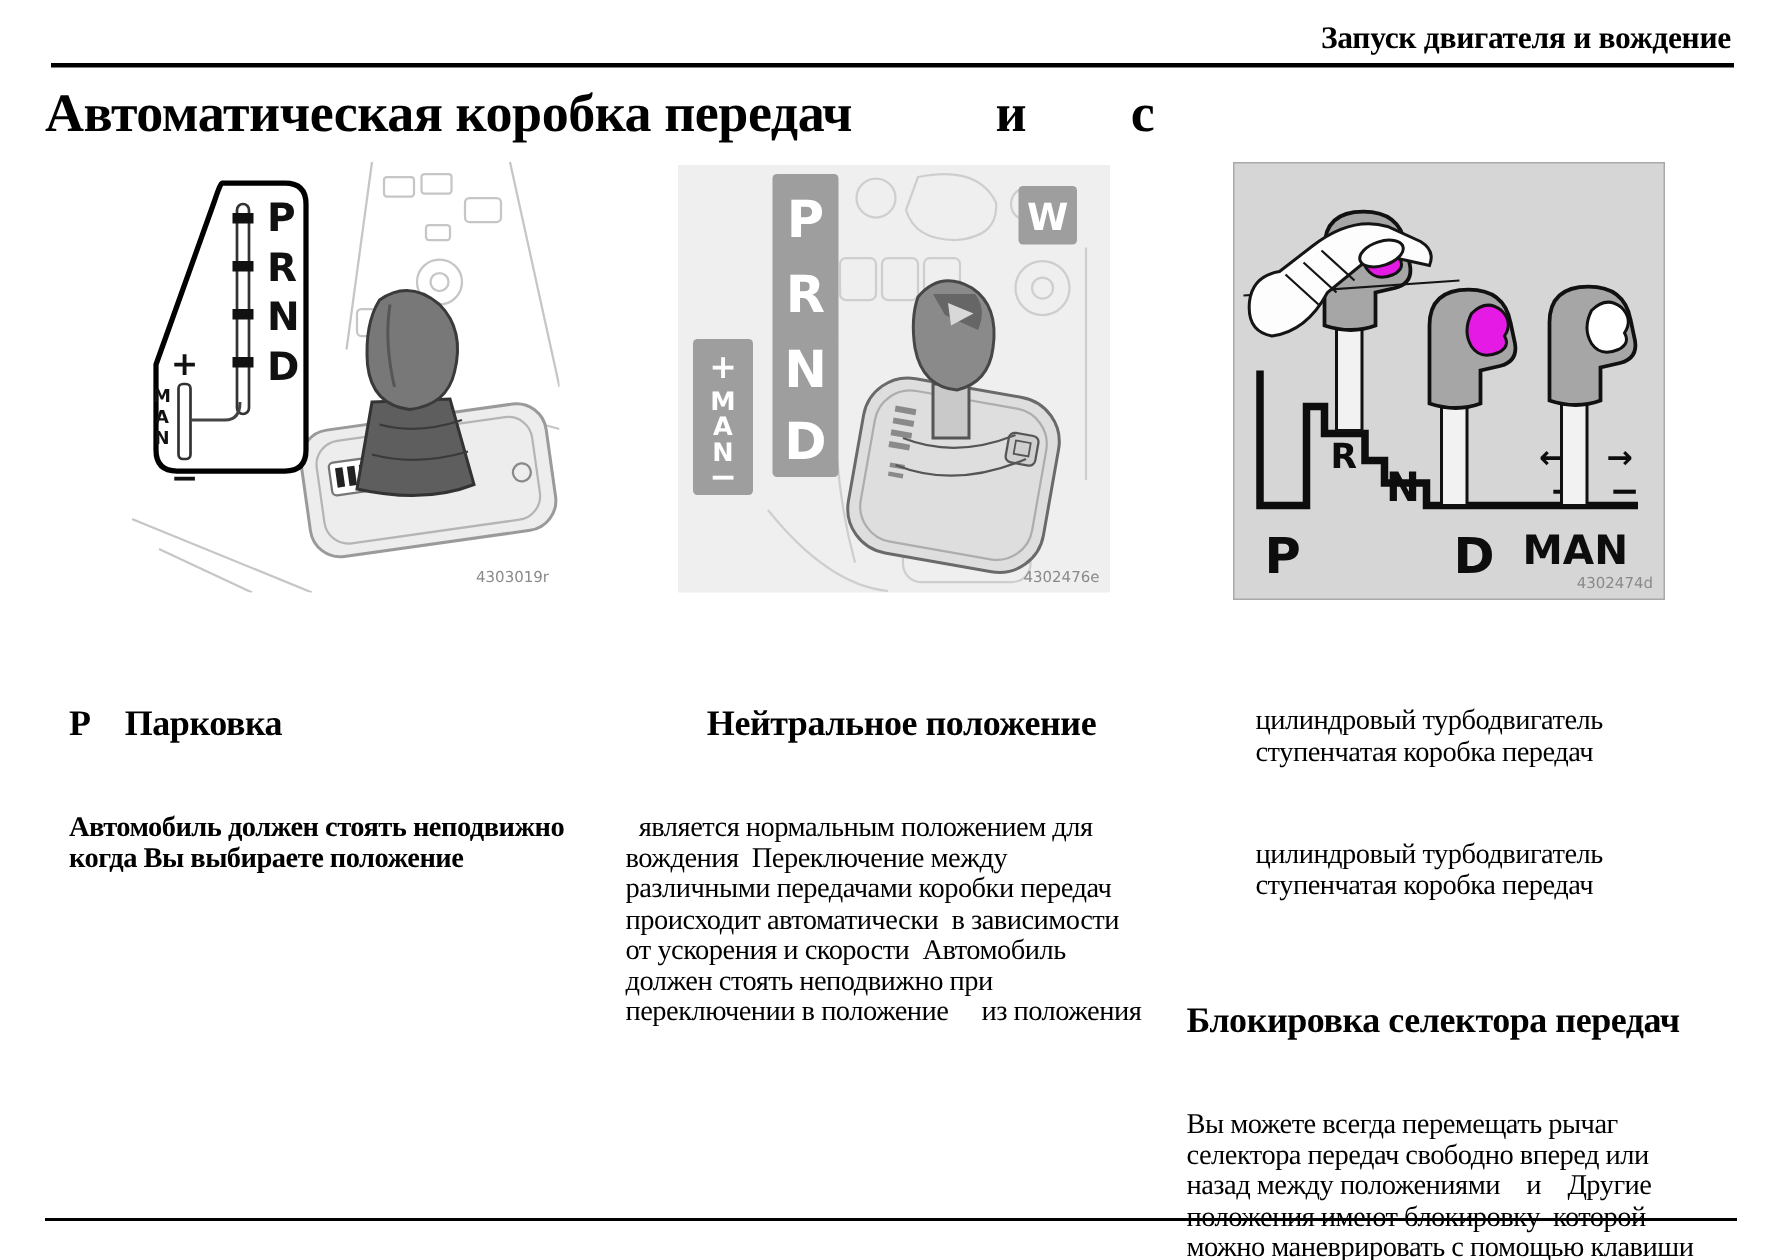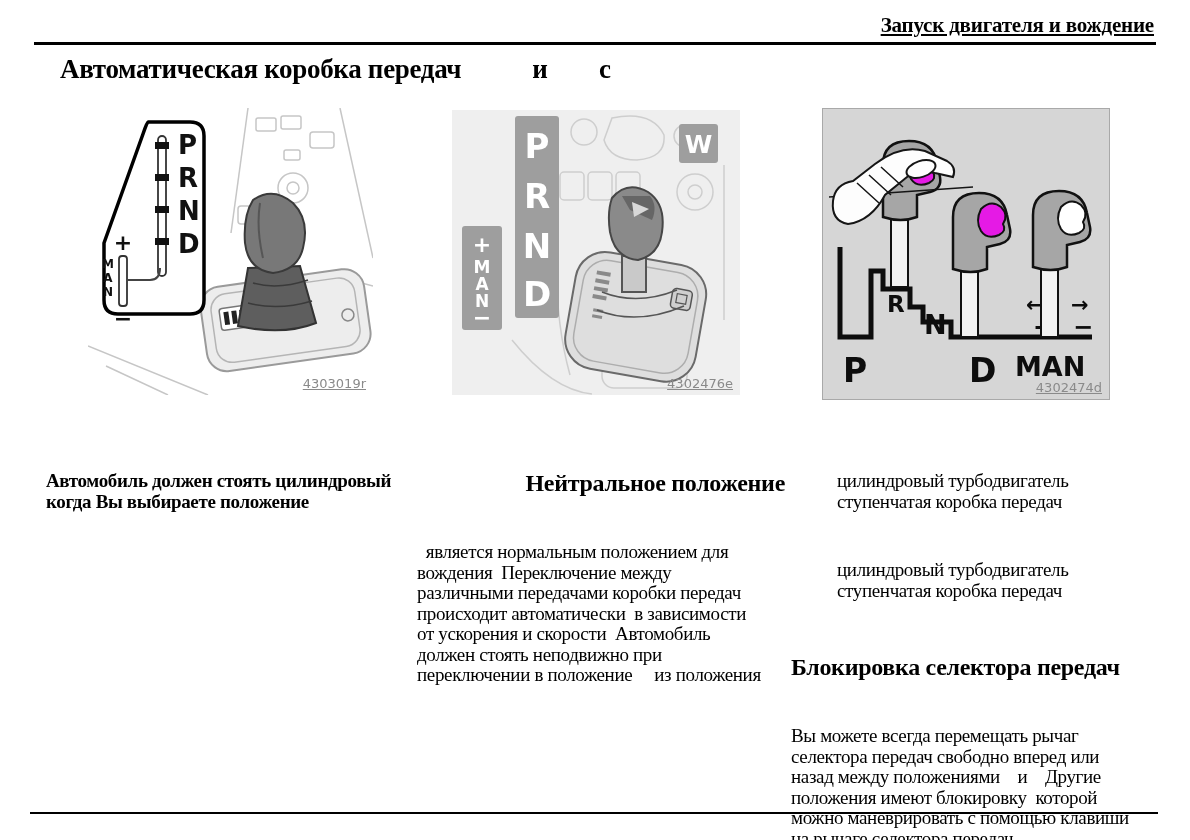--- a/index.html
+++ b/index.html
@@ -3,55 +3,55 @@
 <meta charset="utf-8">
 <style>
   html,body{margin:0;padding:0;}
   body{
     width:1190px;height:840px;position:relative;overflow:hidden;
     background:#ffffff;color:#000;
     font-family:"Liberation Serif","DejaVu Serif",serif;
   }
   .header-text{
     position:absolute;top:13px;right:36px;
-    font-weight:bold;font-size:21px;letter-spacing:-0.2px;text-decoration:underline;
+    font-weight:bold;font-size:21px;letter-spacing:-0.2px;
   }
   .rule-top{position:absolute;top:42px;left:34px;width:1122px;height:3px;background:#000;}
   .rule-bottom{position:absolute;top:812px;left:30px;width:1128px;height:2px;background:#000;}
   .page-title{
-    position:absolute;top:54px;left:60px;margin:0;
-    font-weight:bold;font-size:27px;letter-spacing:-0.3px;white-space:pre;
+    position:absolute;top:54px;left:30px;margin:0;
+    font-weight:bold;font-size:36px;letter-spacing:-0.3px;white-space:pre;
   }
   .figure{position:absolute;}
   .fig-code{
     position:absolute;right:7px;bottom:4px;
-    font-family:"DejaVu Sans",sans-serif;font-size:13px;color:#8a8a8a;text-decoration:underline;
+    font-family:"DejaVu Sans",sans-serif;font-size:10px;color:#8a8a8a;
   }
   .fig1{left:88px;top:108px;width:285px;height:287px;background:#fff;}
   .fig2{left:452px;top:110px;width:288px;height:285px;background:#efefef;}
   .fig3{left:822px;top:108px;width:286px;height:290px;background:#d6d6d6;border:1px solid #a9a9a9;}
   .col{
     position:absolute;top:430px;
     font-size:19px;line-height:1.08;letter-spacing:-0.35px;
     white-space:pre-wrap;
   }
   .col1{left:46px;width:365px;}
   .col2{left:417px;width:368px;}
   .col3{left:791px;width:374px;}
   .col p{margin:0 0 9px 0;}
   .col p.tight{margin:0;}
   .col .bold{font-weight:bold;}
   .col h2{
     font-size:24px;font-weight:bold;margin:0 0 5px 0;line-height:1.05;
     letter-spacing:-0.3px;
   }
-  .col h2.centered{text-align:right;}
+  .col h2.centered{text-align:center;}
   .col h2.spaced{margin-top:16px;}
   .col3 .indent-item{padding-left:46px;margin:0 0 7px 0;}
-  .col3 h2{margin-top:6px;}
+  .col3 h2{margin-top:20px;}
   svg{display:block;}
   svg text{font-family:"DejaVu Sans",sans-serif;font-weight:bold;}
 </style>
 </head>
 <body>
 
 <div class="header-text">Запуск двигателя и вождение</div>
 <div class="rule-top"></div>
 <h1 class="page-title">Автоматическая коробка передач           и        с</h1>
 
@@ -233,21 +233,22 @@
       <path d="M6,88 L150,78" stroke="#151515" stroke-width="1.5" fill="none"></path>
       <path d="M25,115 Q8,112 10,92 Q12,75 30,72 L52,55 Q78,35 102,42 L124,52 Q134,58 130,68 L112,64 Q96,60 84,68 L62,86 Q48,112 25,115 Z" fill="#fdfdfd" stroke="#151515" stroke-width="2"></path>
       <path d="M34,74 L56,94 M46,66 L68,86 M58,58 L80,78" stroke="#151515" stroke-width="1.5" fill="none"></path>
       <ellipse cx="98" cy="60" rx="15" ry="8" transform="rotate(-18 98 60)" fill="#fdfdfd" stroke="#151515" stroke-width="2"></ellipse>
     </g>
   </svg>
   <div class="fig-code">4302474d</div>
 </div>
 
 <div class="col col1">
-  <p class="bold">Автомобиль должен стоять цилиндровый
+  <h2>Р    Парковка</h2>
+  <p class="bold">Автомобиль должен стоять неподвижно
 когда Вы выбираете положение</p>
   
   
 </div>
 
 <div class="col col2">
   <h2 class="centered">Нейтральное положение</h2>
   <p class="tight">  является нормальным положением для
 вождения  Переключение между
 различными передачами коробки передач

